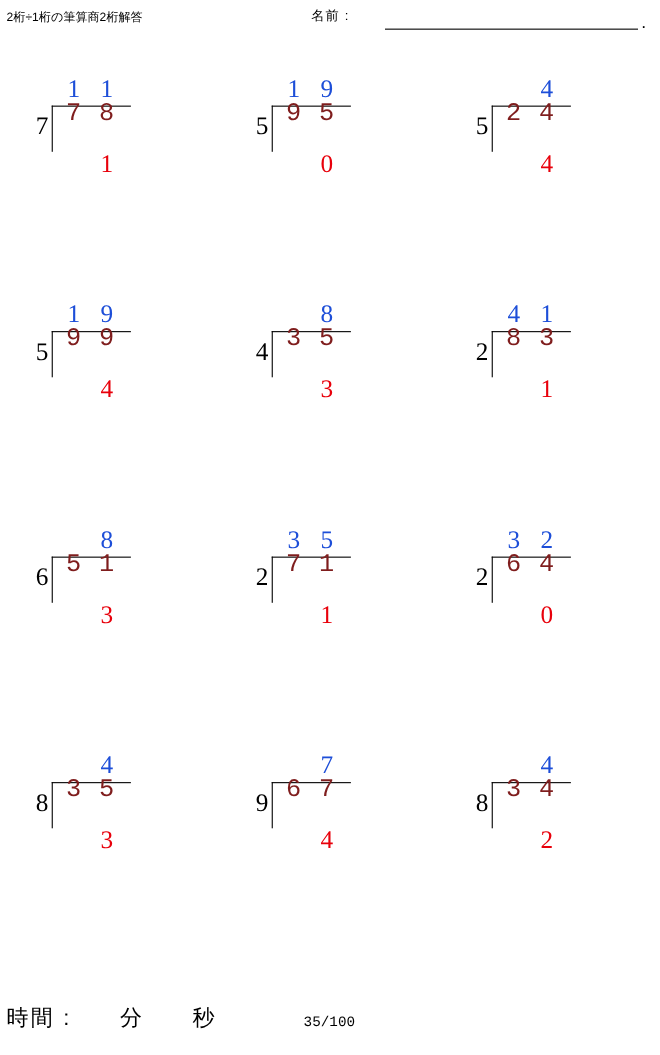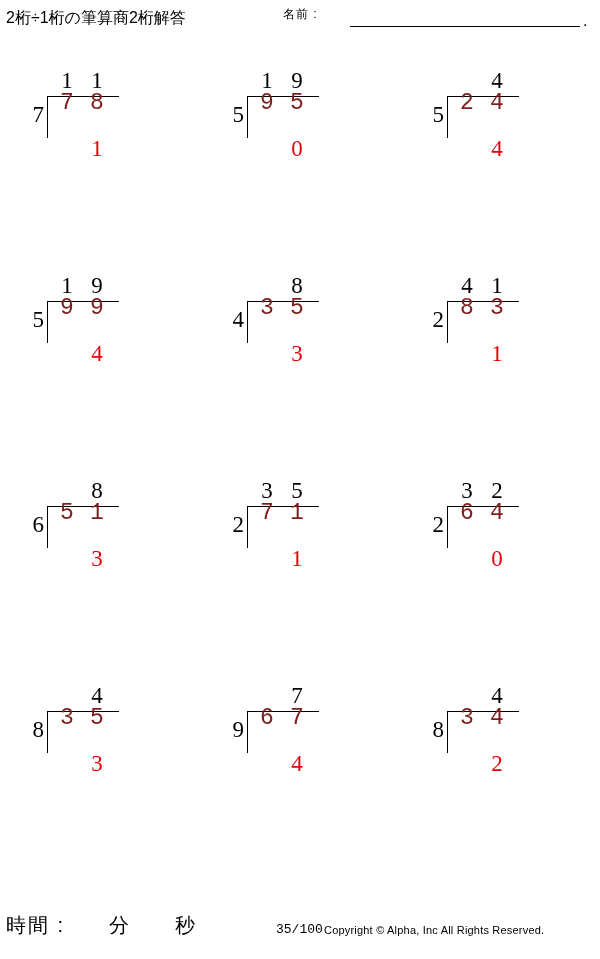--- a/index.html
+++ b/index.html
@@ -25,21 +25,21 @@
     position: absolute;
     top: 0;
     left: 0;
     width: 600px;
     height: 36px;
   }
   .doc-title {
     position: absolute;
     left: 6px;
     top: 8px;
-    font-size: 16px;
+    font-size: 11px;
     letter-spacing: 0px;
     white-space: nowrap;
   }
   .name-label {
     position: absolute;
     left: 283px;
     top: 6px;
     font-size: 12px;
     letter-spacing: 1px;
     white-space: nowrap;
@@ -125,21 +125,21 @@
     text-align: center;
   }
   
   .quotient {
     position: absolute;
     left: 52px;
     top: 22px;
     width: 72px;
     font-size: 23px;
     font-family: "Liberation Serif", serif;
-    color: #000000;
+    color: #1d4ed8;
   }
   .quotient span {
     display: inline-block;
     width: 30px;
     text-align: center;
   }
   
   .remainder {
     position: absolute;
     left: 52px;
@@ -331,16 +331,15 @@
           <div class="remainder"><span></span><span>2</span></div>
         </div>
       </div>
     </div>
 
   </div>
 
   <div class="footer">
     <div class="time-label">時間 :　　分　　秒</div>
     <div class="page-num">35/100</div>
-    <div class="copyright">Copyright © Alpha, Inc All Rights Reserved.</div>
   </div>
 
 </div>
 
 </body></html>

